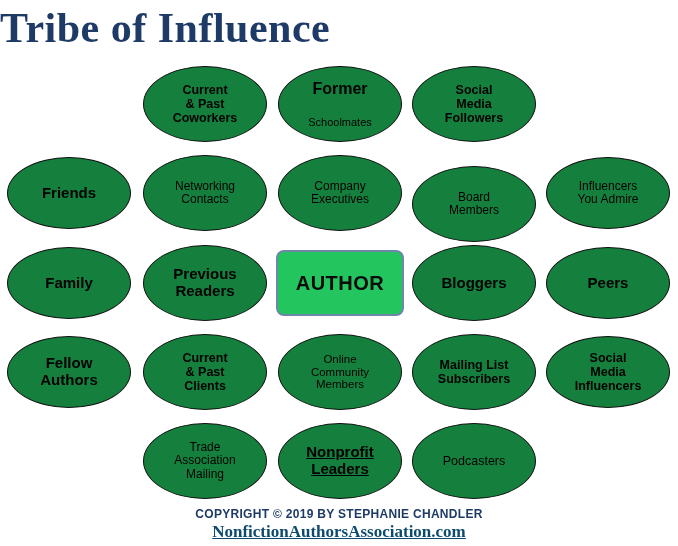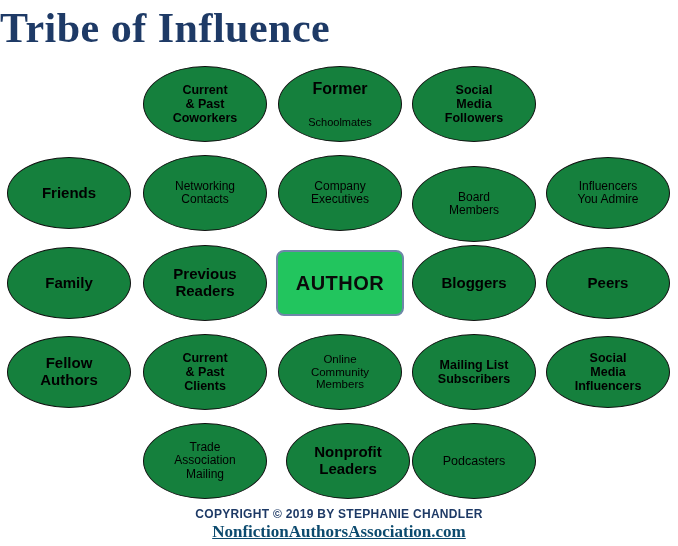--- a/index.html
+++ b/index.html
@@ -162,21 +162,21 @@
     <span class="txt mid-b">Social
 Media
 Influencers</span>
   </div>
 
   <div class="oval" style="left:143px; top:423px;">
     <span class="txt reg">Trade
 Association
 Mailing</span>
   </div>
-  <div class="oval" style="left:286px; top:423px;">
+  <div class="oval" style="left:278px; top:423px;text-decoration:underline;">
     <span class="txt big">Nonprofit
 Leaders</span>
   </div>
   <div class="oval" style="left:412px; top:423px;">
     <span class="txt reg" style="font-size:12.5px;">Podcasters</span>
   </div>
 
   <div class="footer">
     <div class="copyright">COPYRIGHT © 2019 BY STEPHANIE CHANDLER</div>
     <a class="site-link">NonfictionAuthorsAssociation.com</a>

